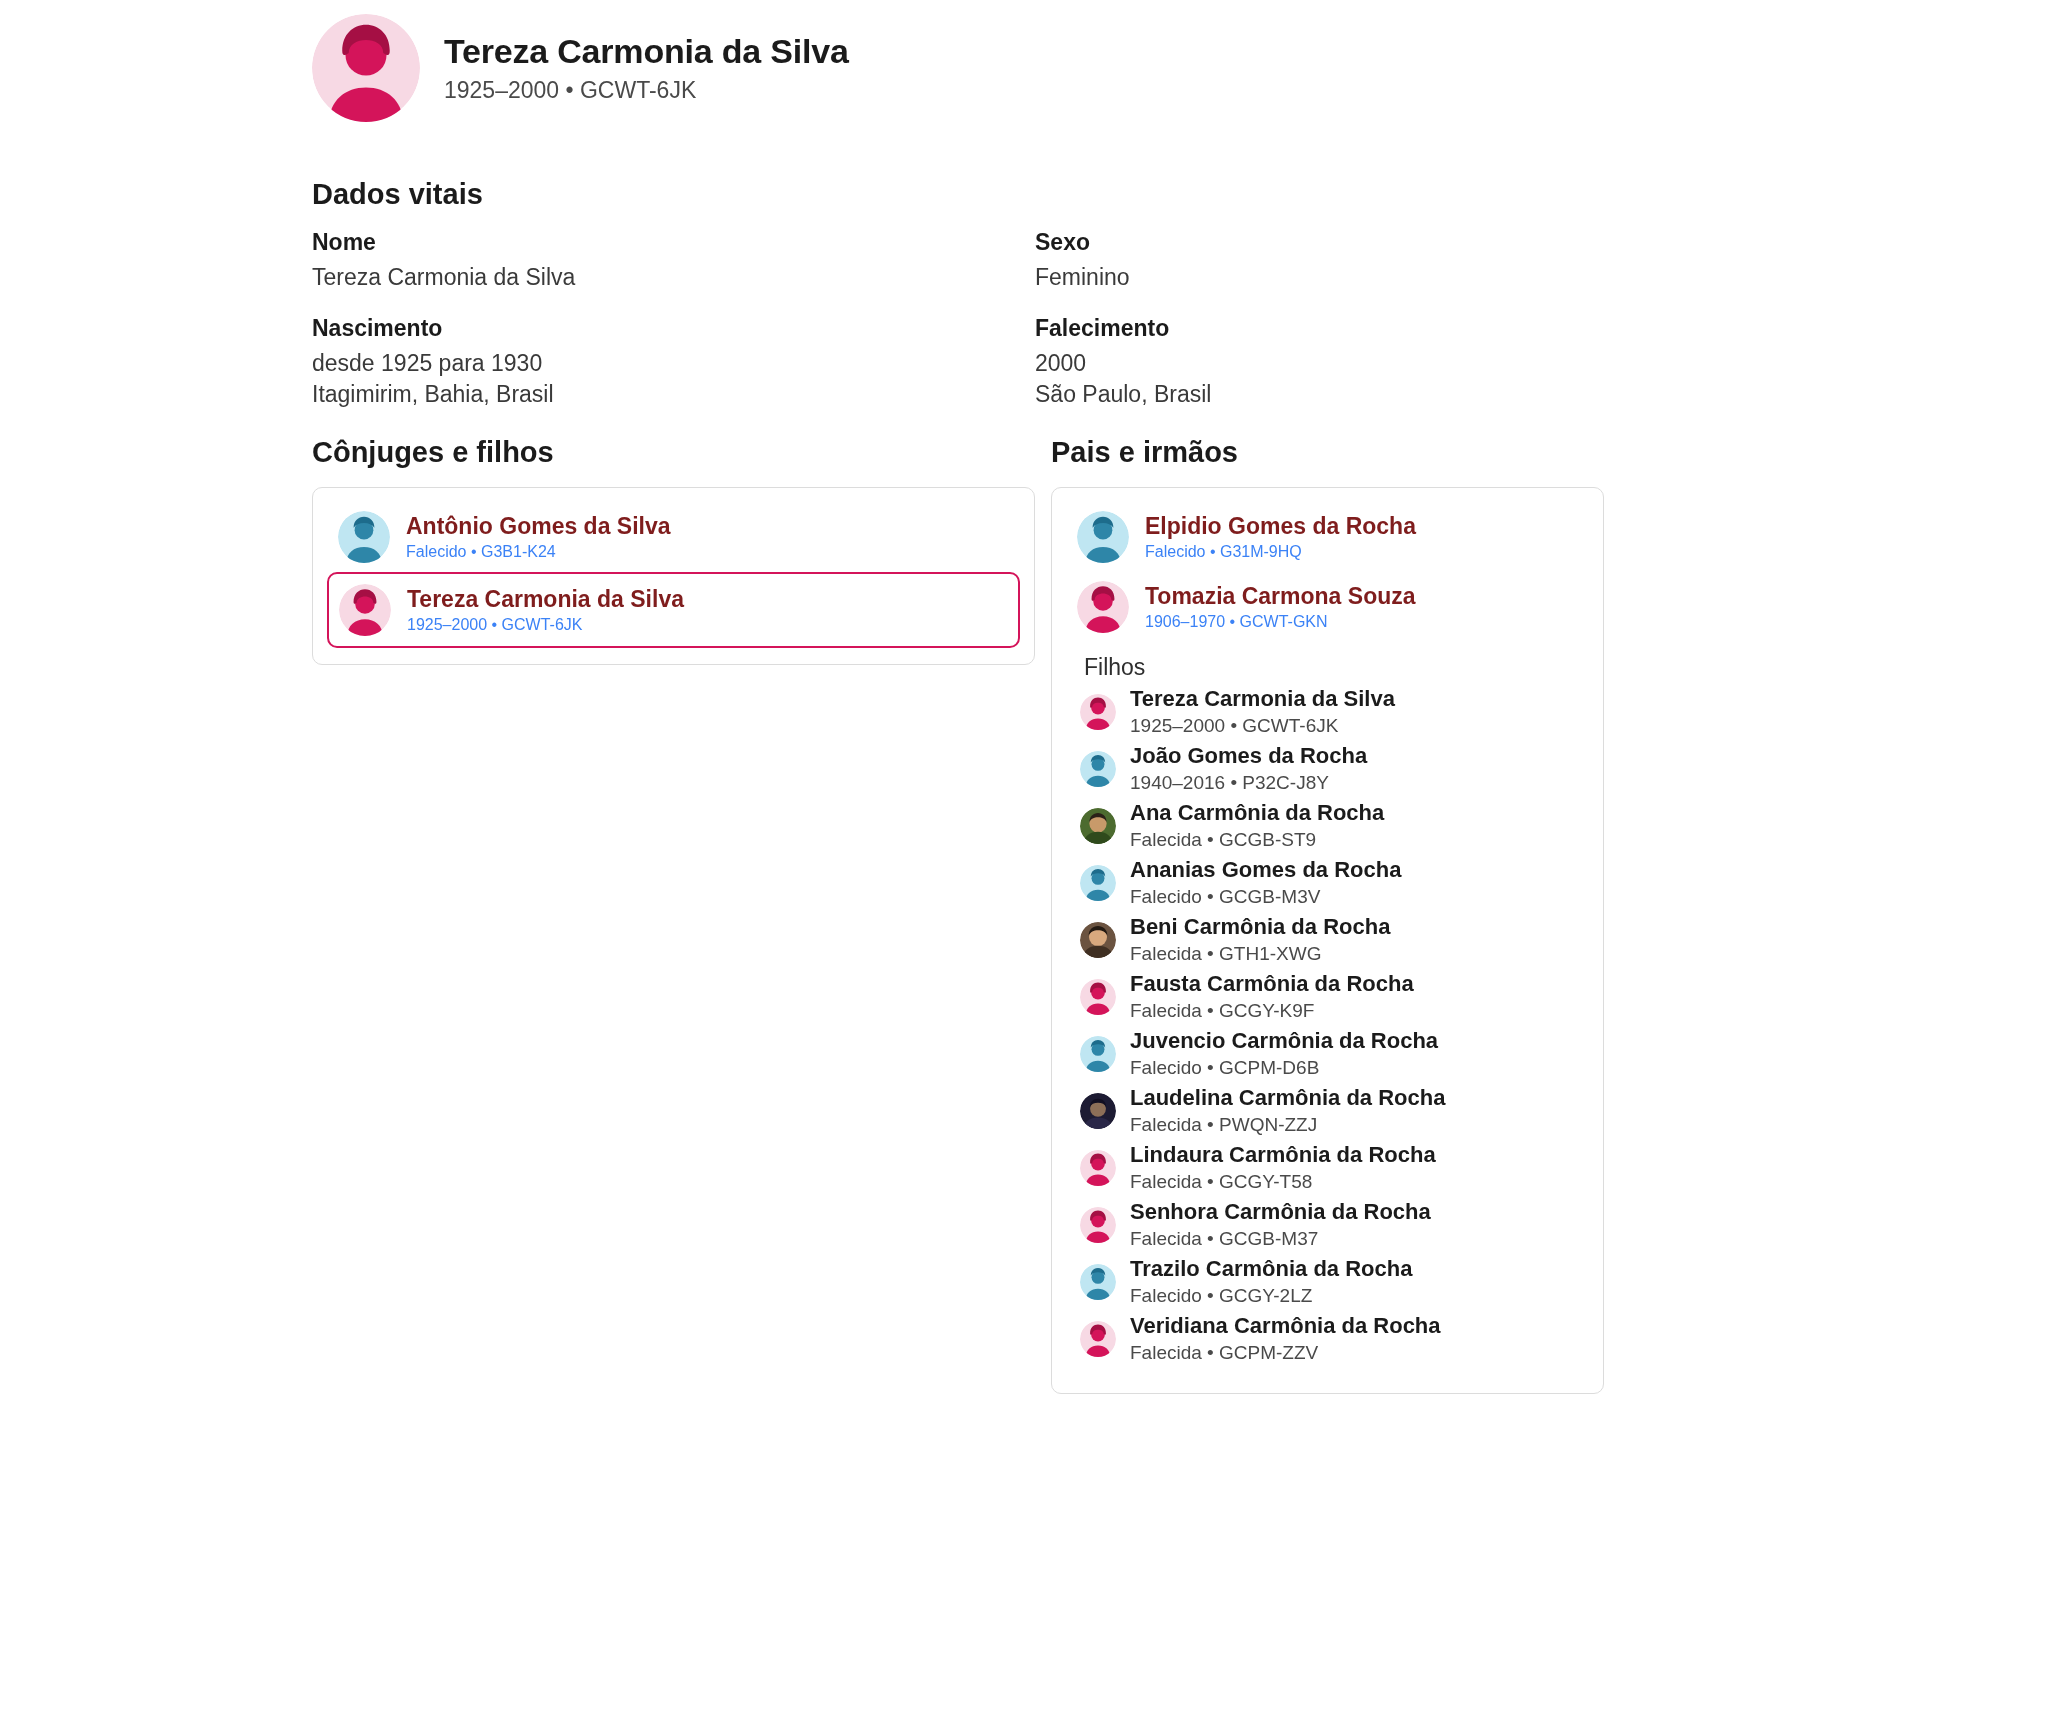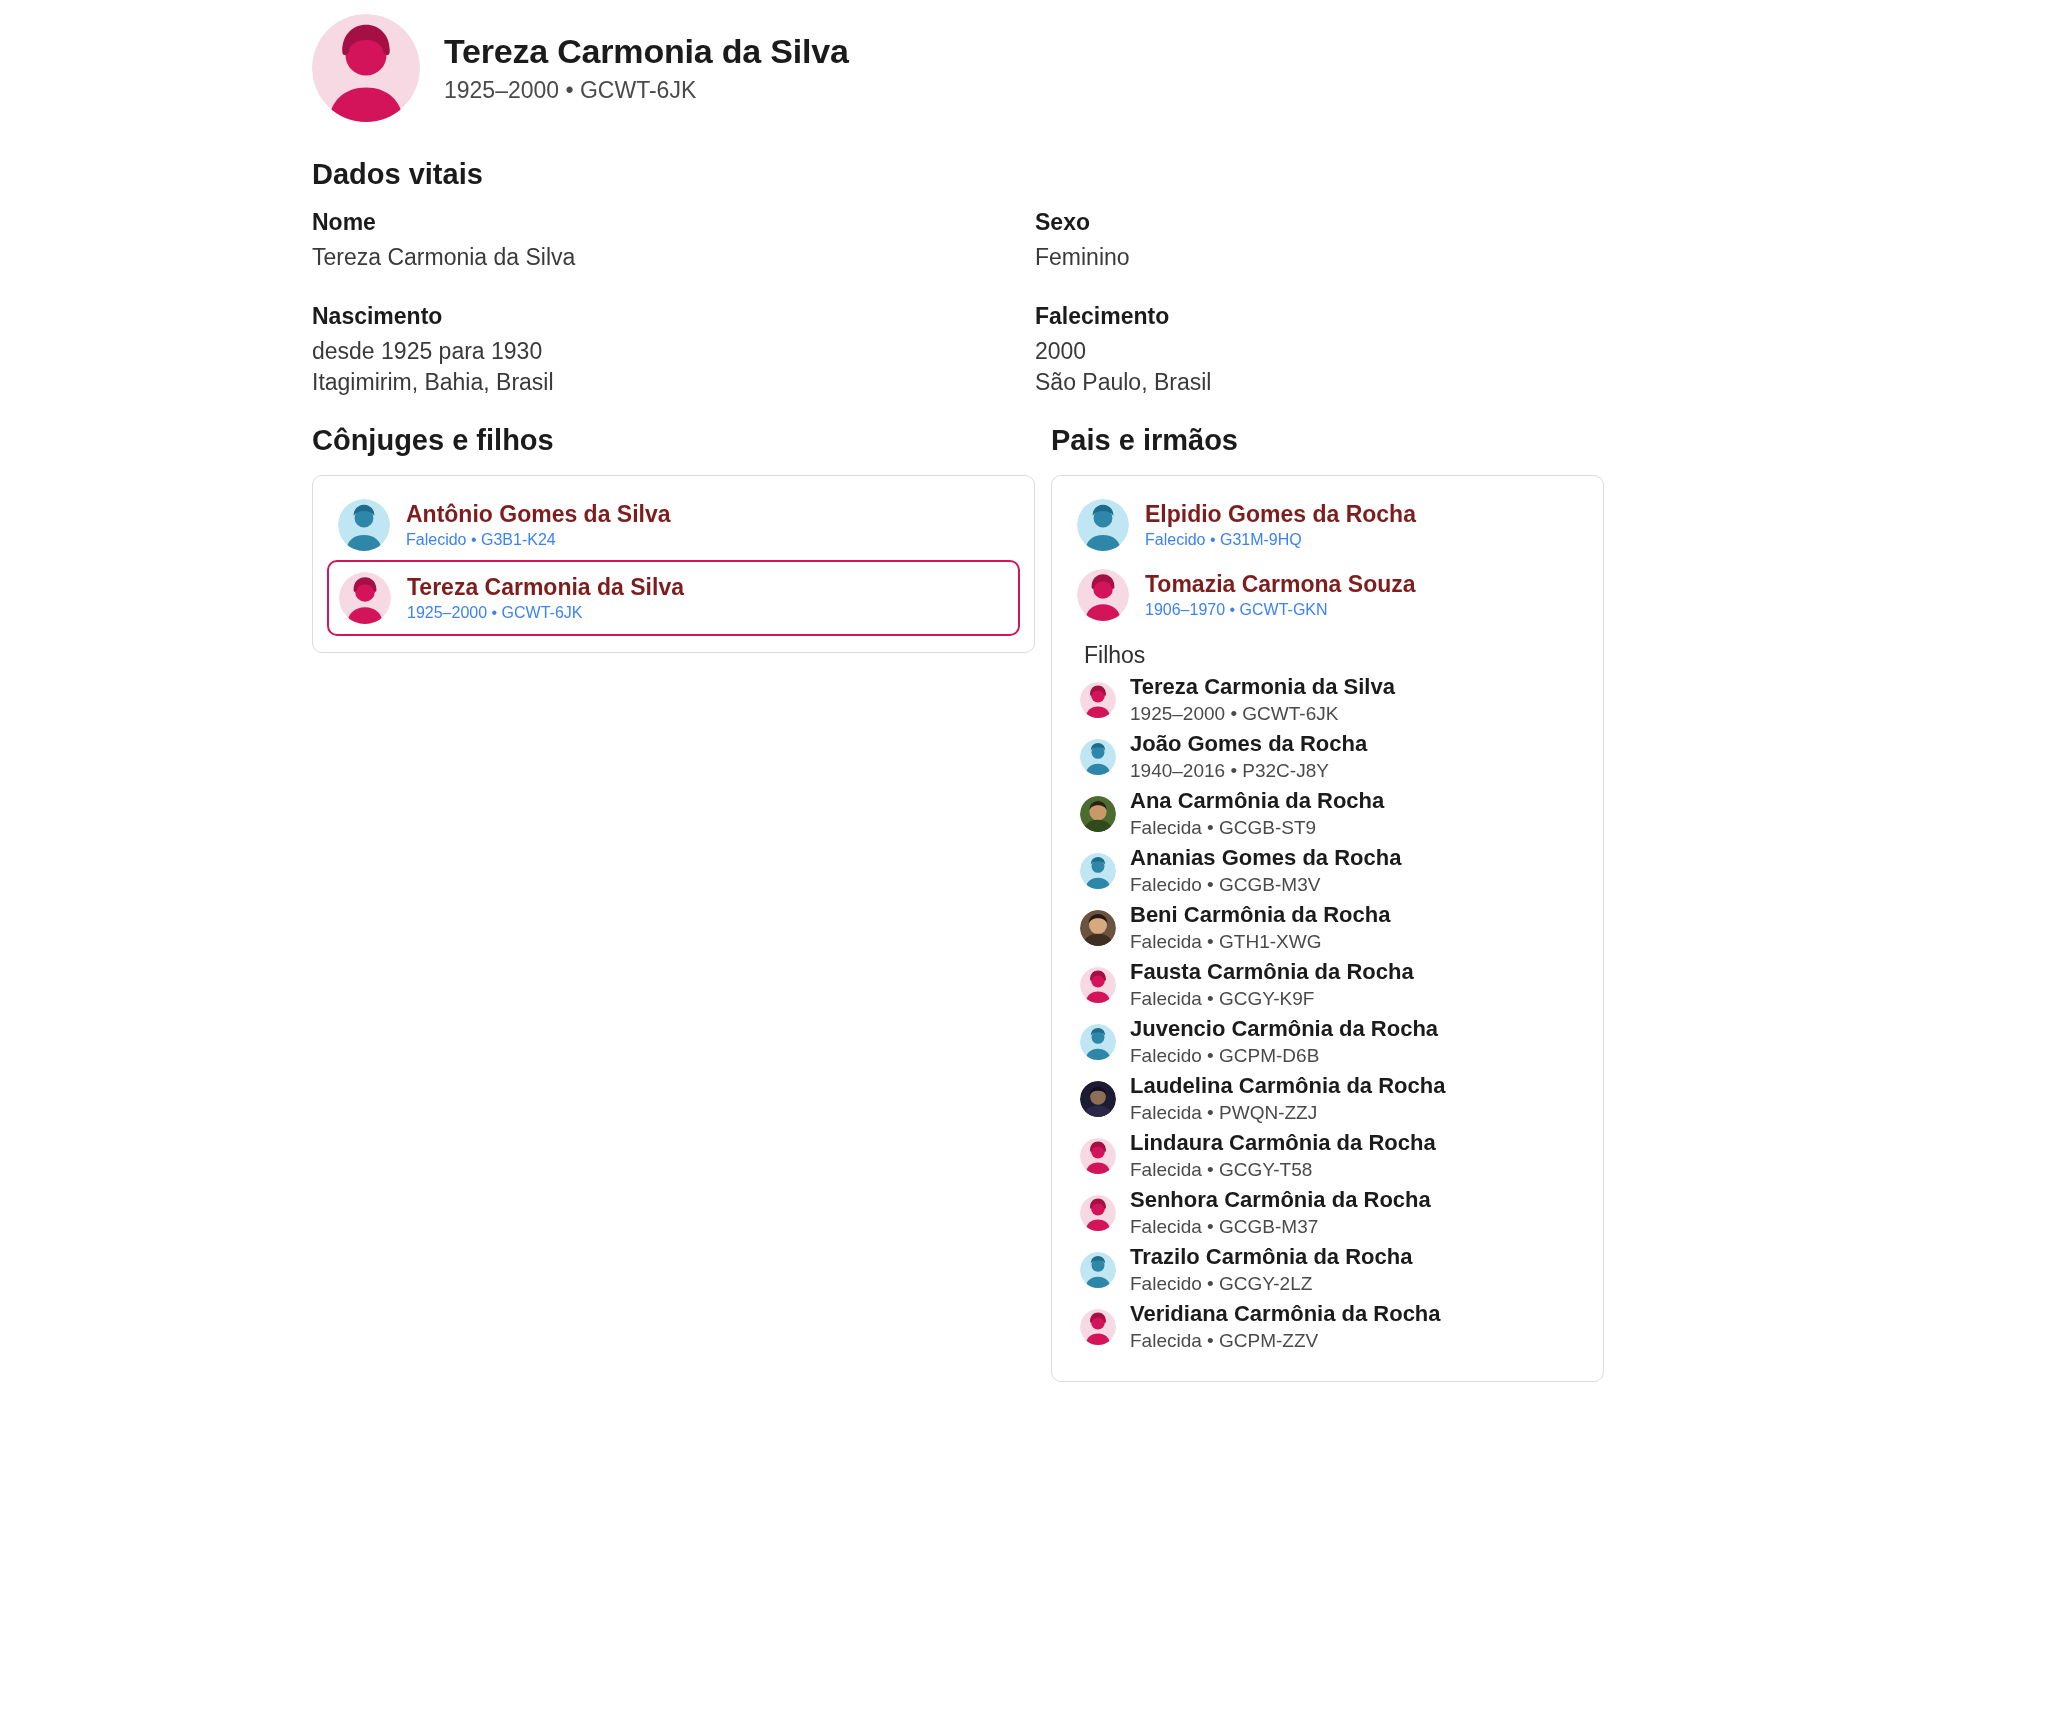--- a/index.html
+++ b/index.html
@@ -48,27 +48,27 @@
 
   
   .section-title {
     font-size: 29px;
     font-weight: bold;
     color: #1b1b1b;
     margin: 0;
   }
   #vitals {
     padding-left: 312px;
-    margin-top: 36px;
+    margin-top: 56px;
   }
   .vitals-grid {
     display: grid;
     grid-template-columns: 723px 1fr;
     margin-top: 18px;
-    row-gap: 30px;
+    row-gap: 22px;
     max-width: 1500px;
   }
   .field-label {
     font-size: 23px;
     font-weight: bold;
     color: #1b1b1b;
     margin-bottom: 6px;
   }
   .field-value {
     font-size: 23px;

